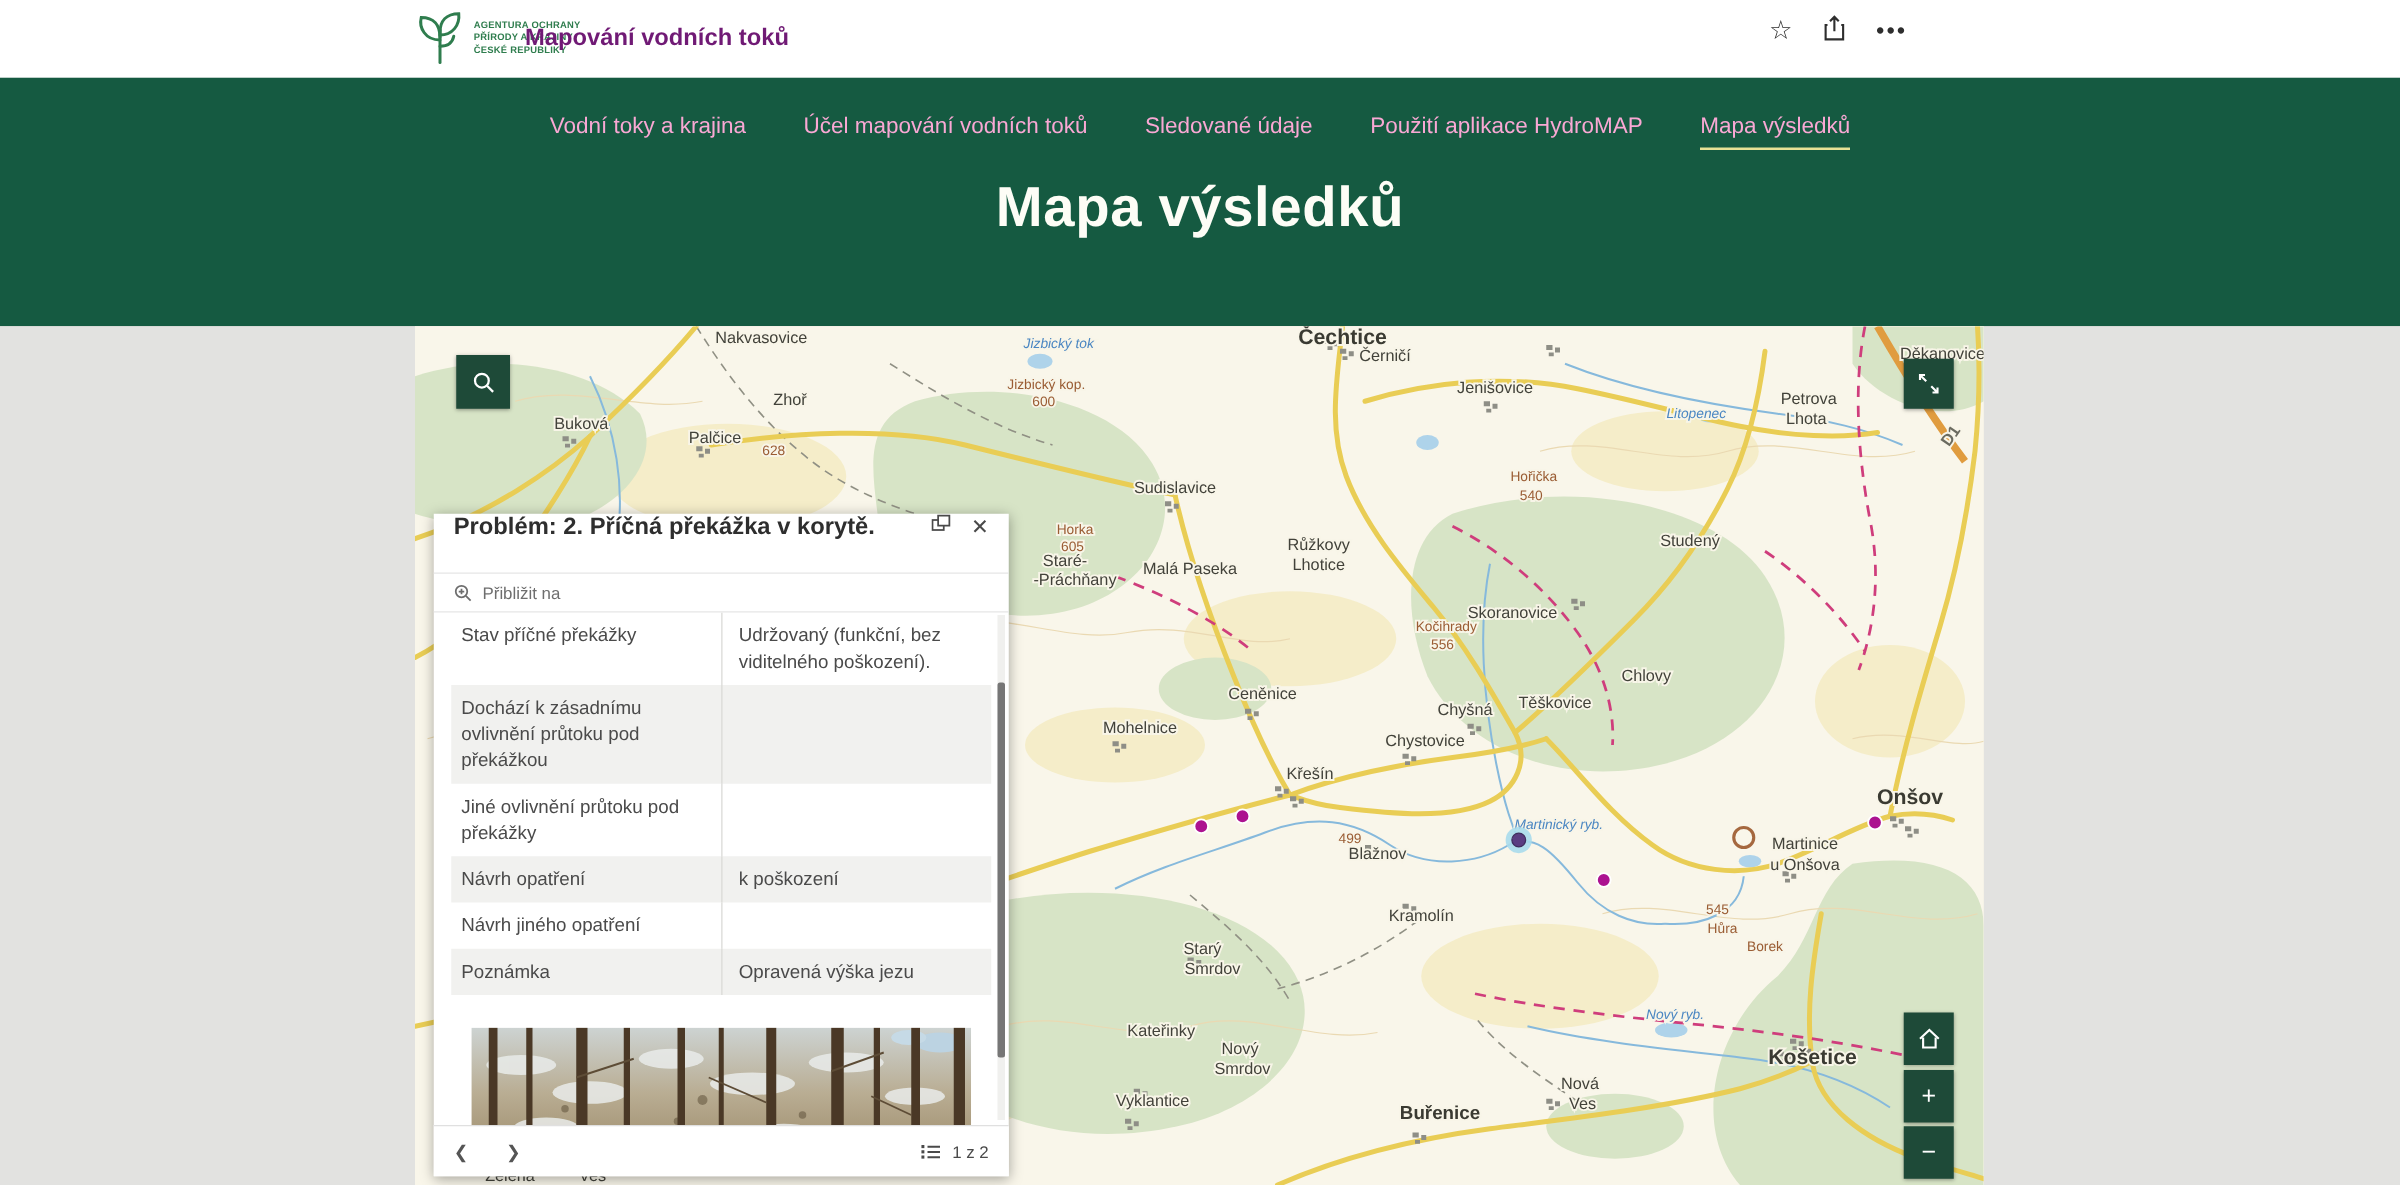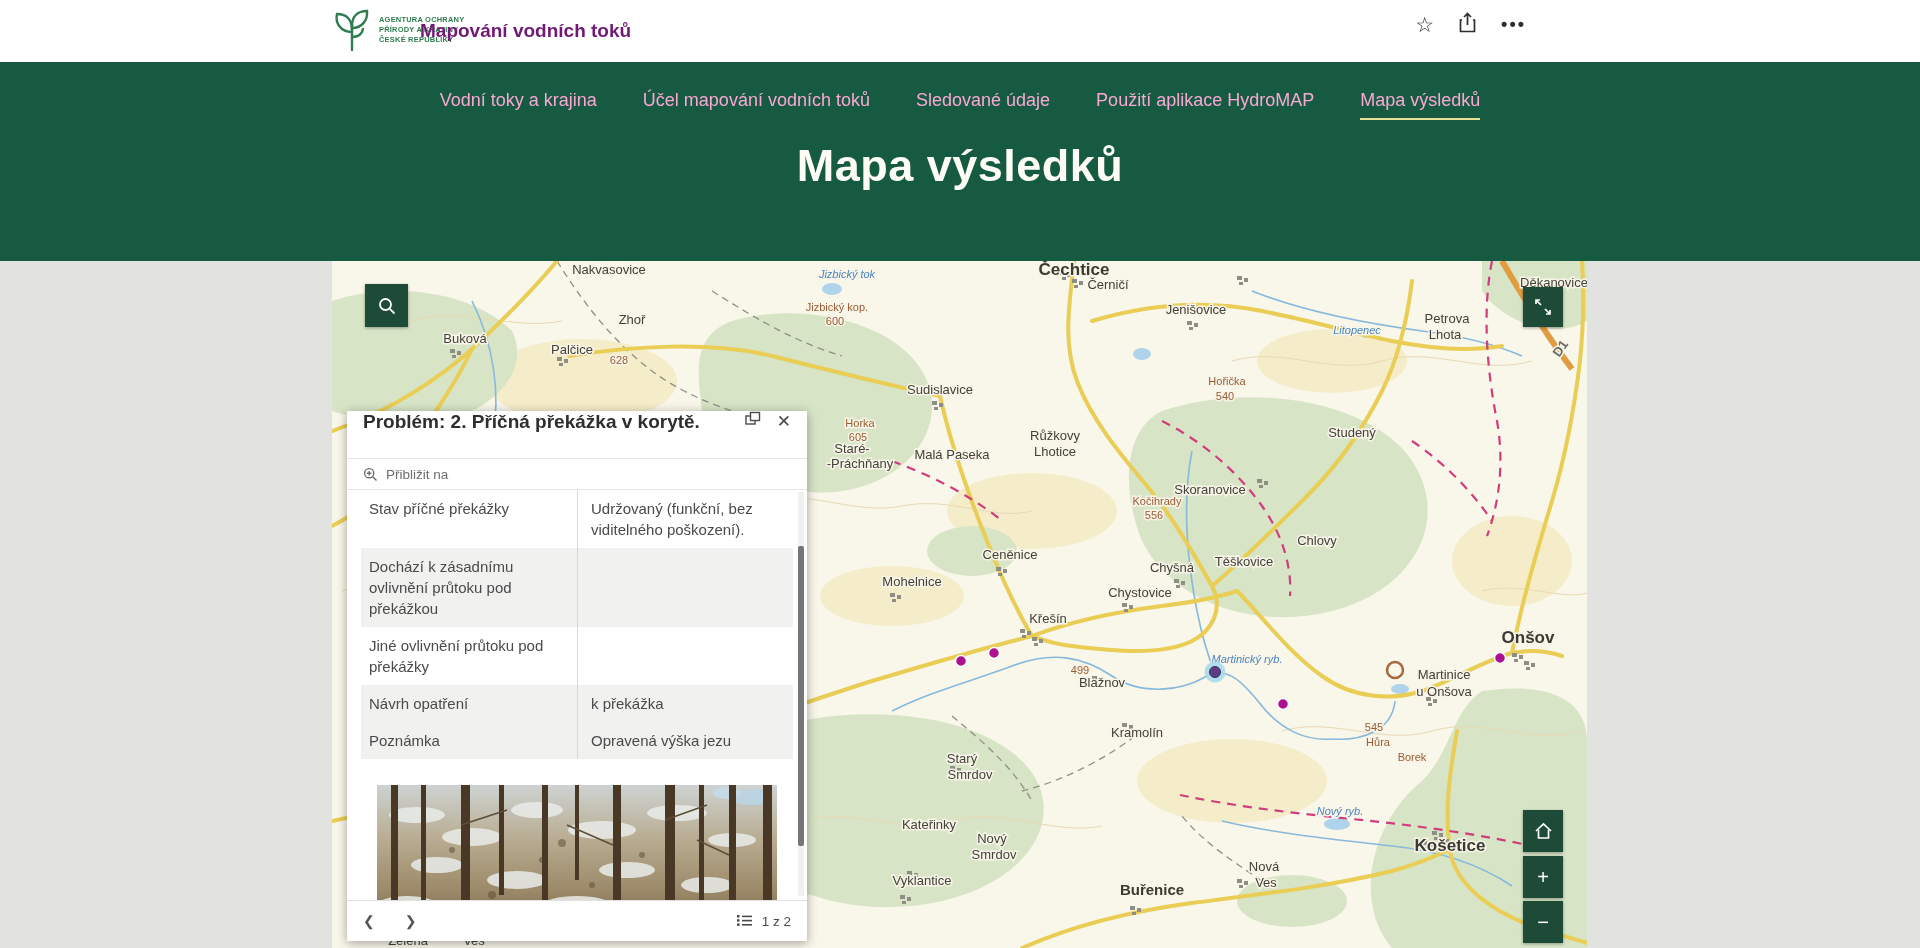--- a/index.html
+++ b/index.html
@@ -65,21 +65,21 @@
   .pp-row.alt { background:#f1f1ef; }
   .cell-l { width:217px; padding:8px 12px 8px 8px; border-right:1px solid #d9d9d6; }
   .cell-v { flex:1; padding:8px 8px 8px 13px; }
   .pp-photo { margin:26px 0 0 16px; width:400px; height:150px; overflow:hidden; }
   .pp-scroll-track { position:absolute; right:3px; top:2px; width:6px; height:404px; background:#f0f0ee; }
   .pp-scroll-thumb { position:absolute; right:3px; top:56px; width:6px; height:300px; background:#767676; border-radius:2px; cursor:pointer; }
   .pp-footer { height:41px; flex:0 0 41px; border-top:1px solid #e0e0e0; display:flex; align-items:center;
     padding:0 16px; color:#5a5a5a; background:#fff; z-index:2; }
   .pp-chev { font-size:14px; cursor:pointer; color:#555; }
   .pp-prev { margin-right:30px; }
-  .pp-pagergroup { margin-left:auto; display:flex; gap:10px; font-size:13.5px; color:#4a4a4a; }
+  .pp-pagergroup { margin-left:auto; display:flex; align-items:center; gap:10px; font-size:13.5px; color:#4a4a4a; }
 </style>
 </head>
 <body>
 
 <header class="topbar">
   <div class="logo">
     <svg width="44" height="48" viewBox="0 0 44 48">
       <g fill="none" stroke="#2f7d4e" stroke-width="2.4" stroke-linecap="round">
         <path d="M22 44 L22 18"></path>
         <path d="M22 26 C10 26 5 16 7 8 C17 8 22 14 22 24"></path>
@@ -370,21 +370,25 @@
             <div class="pp-row alt">
               <div class="cell-l">Dochází k zásadnímu ovlivnění průtoku pod překážkou</div>
               <div class="cell-v"></div>
             </div>
             <div class="pp-row">
               <div class="cell-l">Jiné ovlivnění průtoku pod překážky</div>
               <div class="cell-v"></div>
             </div>
             <div class="pp-row alt">
               <div class="cell-l">Návrh opatření</div>
-              <div class="cell-v">k překážka</div>
+              <div class="cell-v">k poškození</div>
+            </div>
+            <div class="pp-row">
+              <div class="cell-l">Návrh jiného opatření</div>
+              <div class="cell-v"></div>
             </div>
             <div class="pp-row alt">
               <div class="cell-l">Poznámka</div>
               <div class="cell-v">Opravená výška jezu</div>
             </div>
           </div>
         <div class="pp-photo">
           <svg width="400" height="150" viewBox="0 0 400 150">
             <defs>
               <linearGradient id="ph" x1="0" y1="0" x2="0" y2="1">

